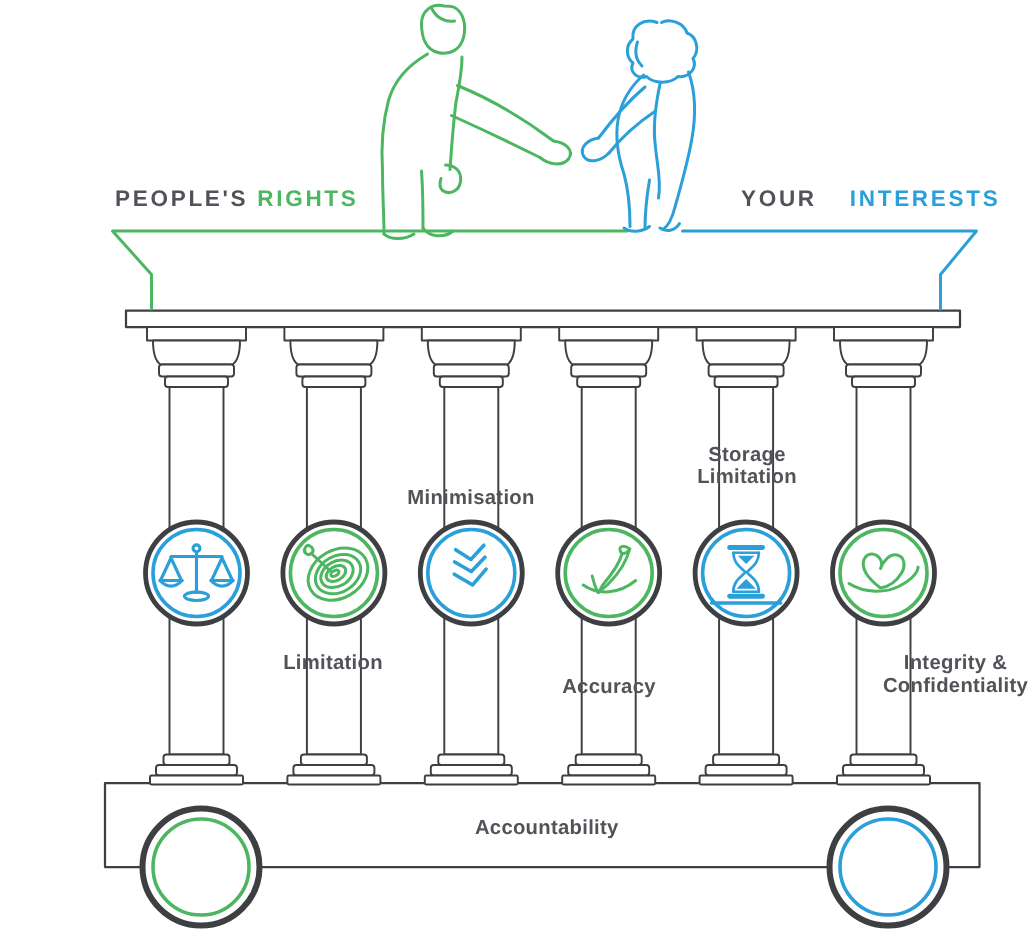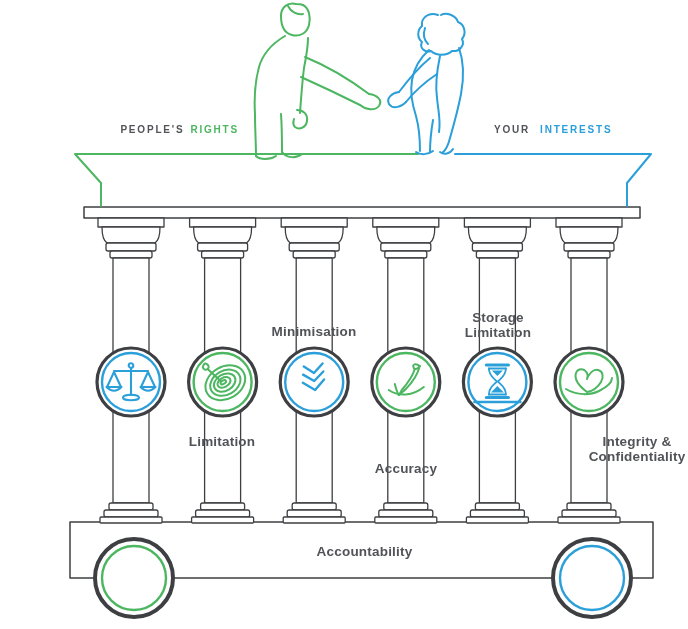--- a/index.html
+++ b/index.html
@@ -13,25 +13,25 @@
   #art{position:absolute; left:0; top:0;}
   .stroke-dark{stroke:var(--dark); fill:#fff;}
   .stroke-green{stroke:var(--green); fill:none;}
   .stroke-blue{stroke:var(--blue); fill:none;}
   .fill-blue{fill:var(--blue); stroke:none;}
   .plabel{
     position:absolute; font-weight:700; font-size:13.5px; line-height:15px;
     color:var(--text); text-align:center; letter-spacing:.2px;
   }
   .banner{
-    position:absolute; top:124px; font-weight:700; font-size:10px;
+    position:absolute; top:124px; font-weight:700; font-size:15px;
     letter-spacing:1.8px; color:var(--text); white-space:nowrap;
   }
   .banner .hl-green{color:var(--green); margin-left:6px;}
-  .banner .hl-blue{color:var(--blue); margin-left:10px;}
+  .banner .hl-blue{color:var(--blue); margin-left:22px;}
   .right-align{text-align:right;}
 </style>
 </head>
 <body>
 
 <div id="stage">
 
   <svg id="art" width="688" height="629" viewBox="0 0 688 629" stroke-linecap="round" stroke-linejoin="round">
     <defs>
       <g id="column">
@@ -182,25 +182,25 @@
 
 
   <div class="plabel" style="left:162px; top:434px; width:120px;">
     <div>Limitation</div>
   </div>
 
   <div class="plabel" style="left:254px; top:324px; width:120px;">
     <div>Minimisation</div>
   </div>
 
-  <div class="plabel" style="left:346px; top:461px; width:120px;">
+  <div class="plabel" style="left:346px; top:450px; width:120px;">
     <div>Accuracy</div>
   </div>
 
-  <div class="plabel" style="left:438px; top:310px; width:120px;">
+  <div class="plabel" style="left:438px; top:295px; width:120px;">
     <div>Storage</div>
     <div>Limitation</div>
   </div>
 
   <div class="plabel" style="left:577px; top:434px; width:120px;">
     <div>Integrity &amp;</div>
     <div>Confidentiality</div>
   </div>
 
   <div class="plabel" style="left:70px; top:544px; width:589px;">

